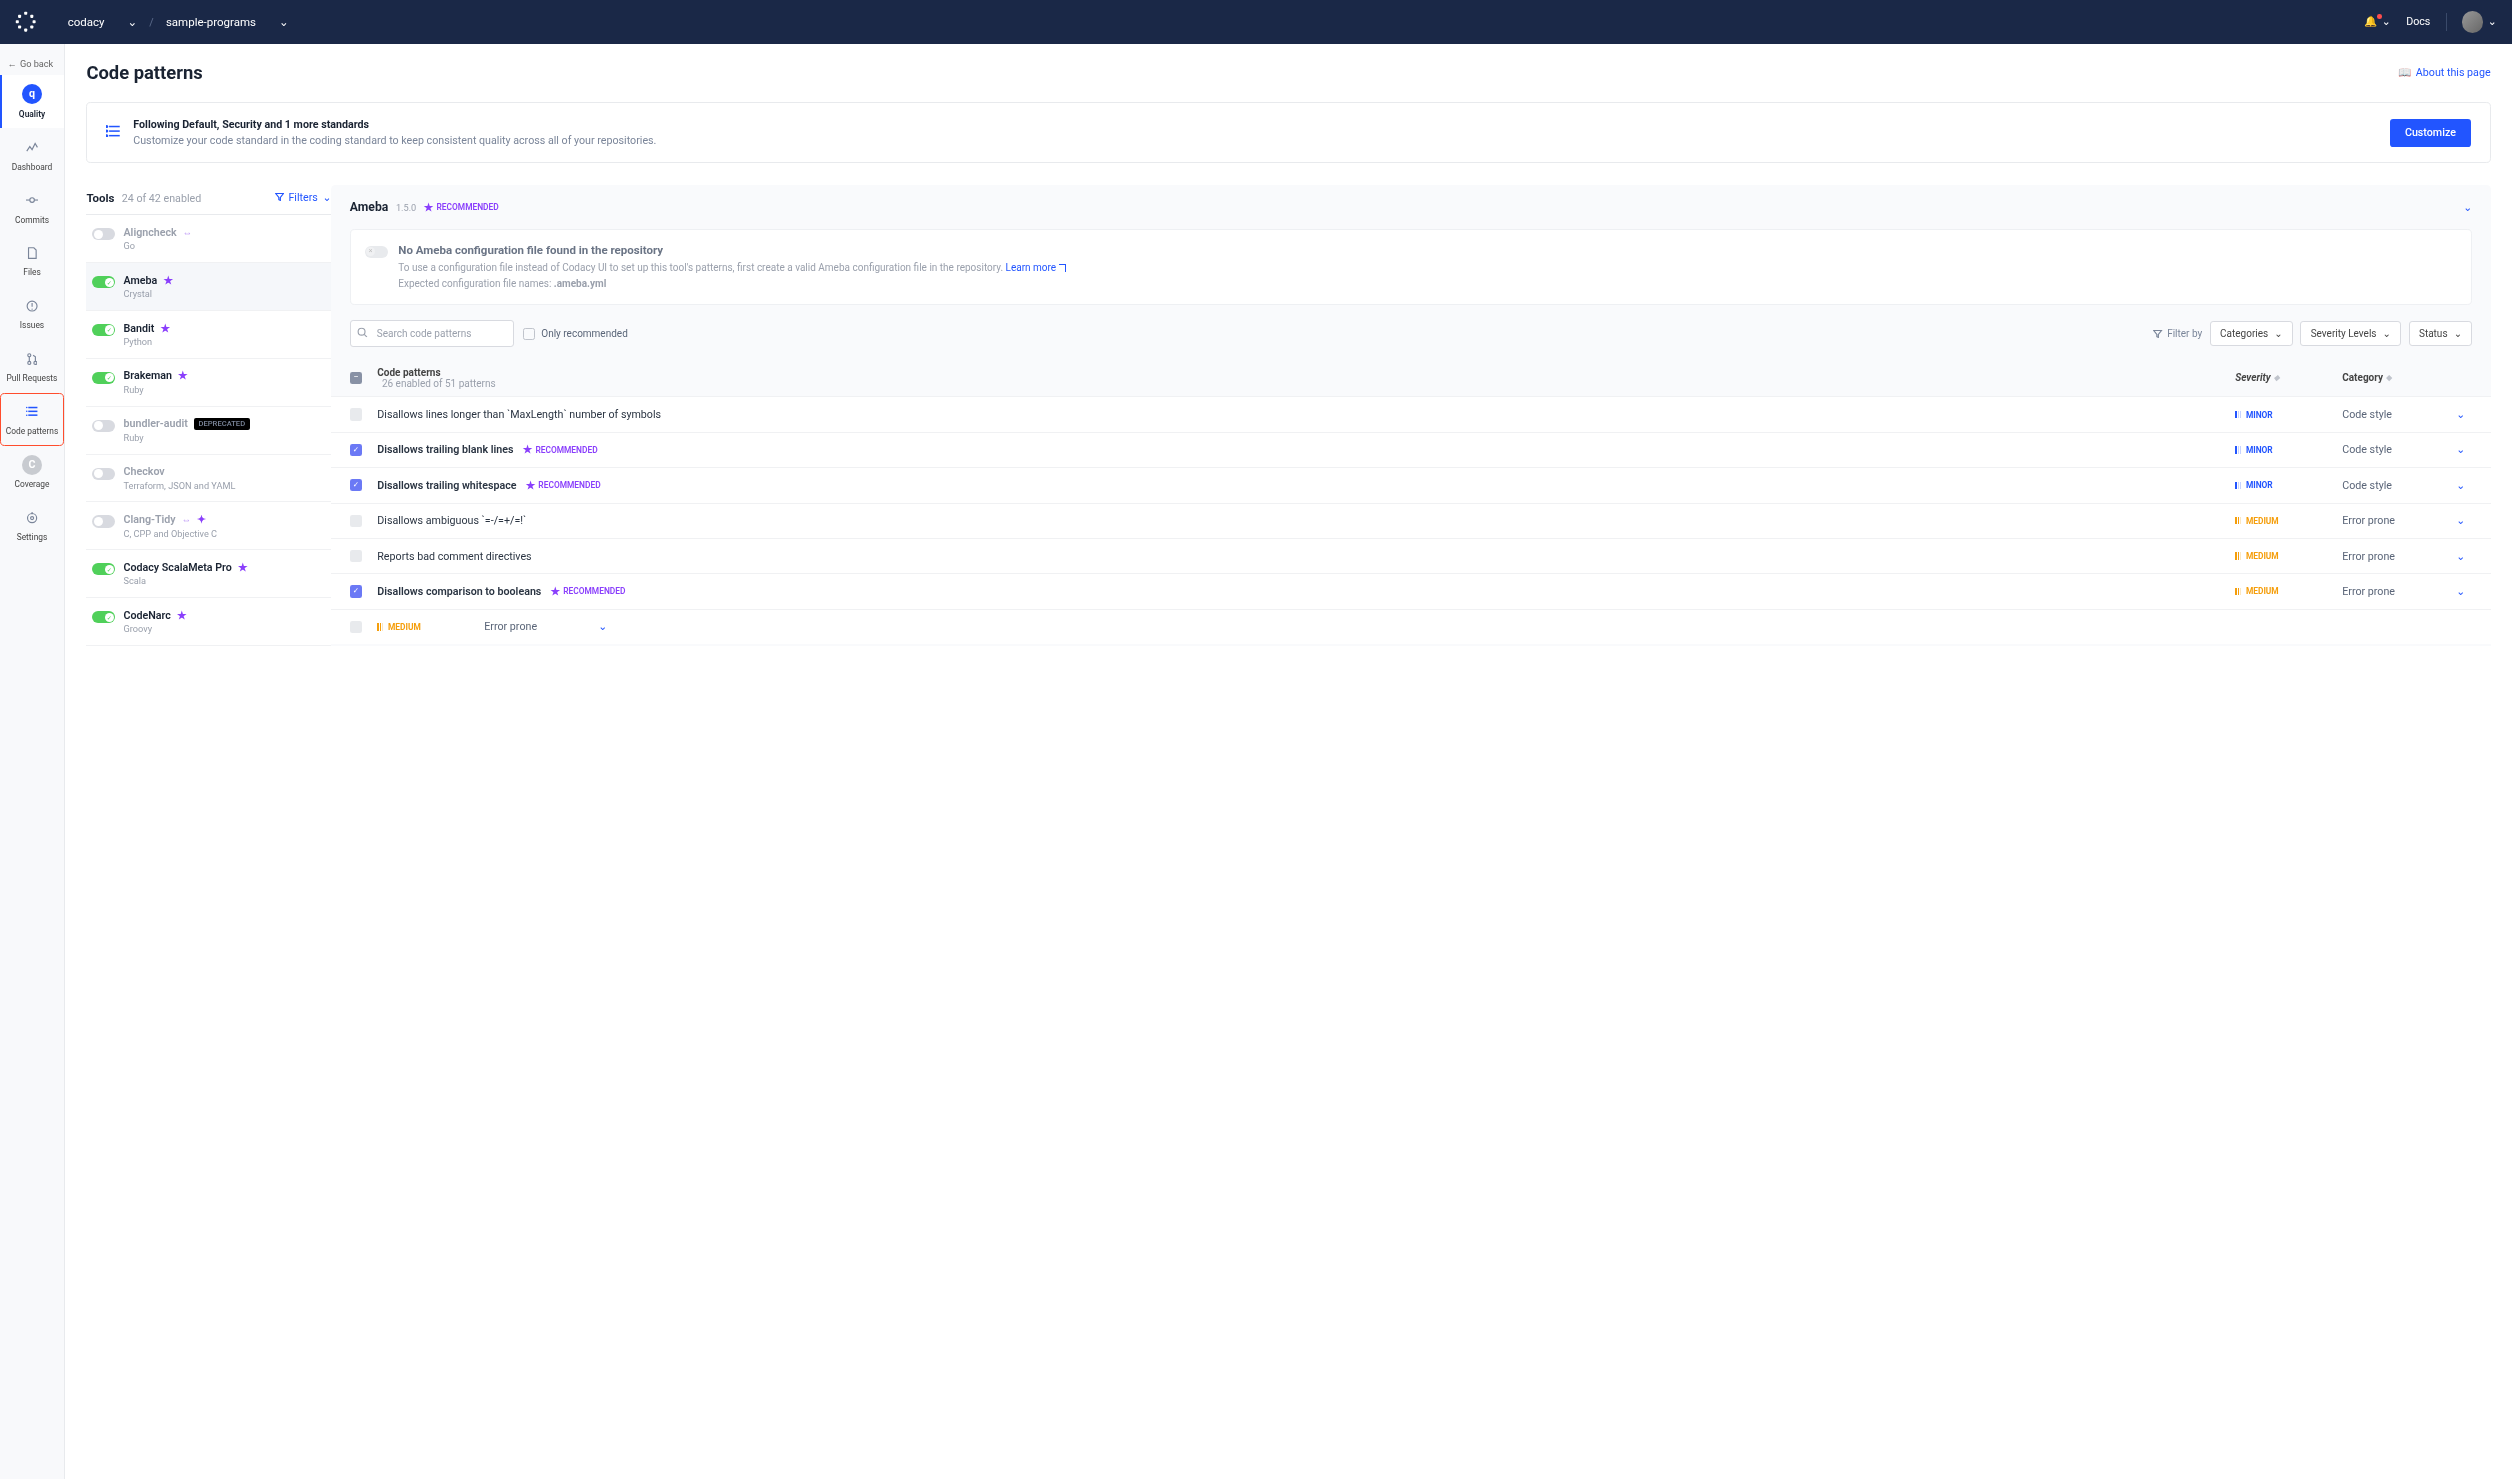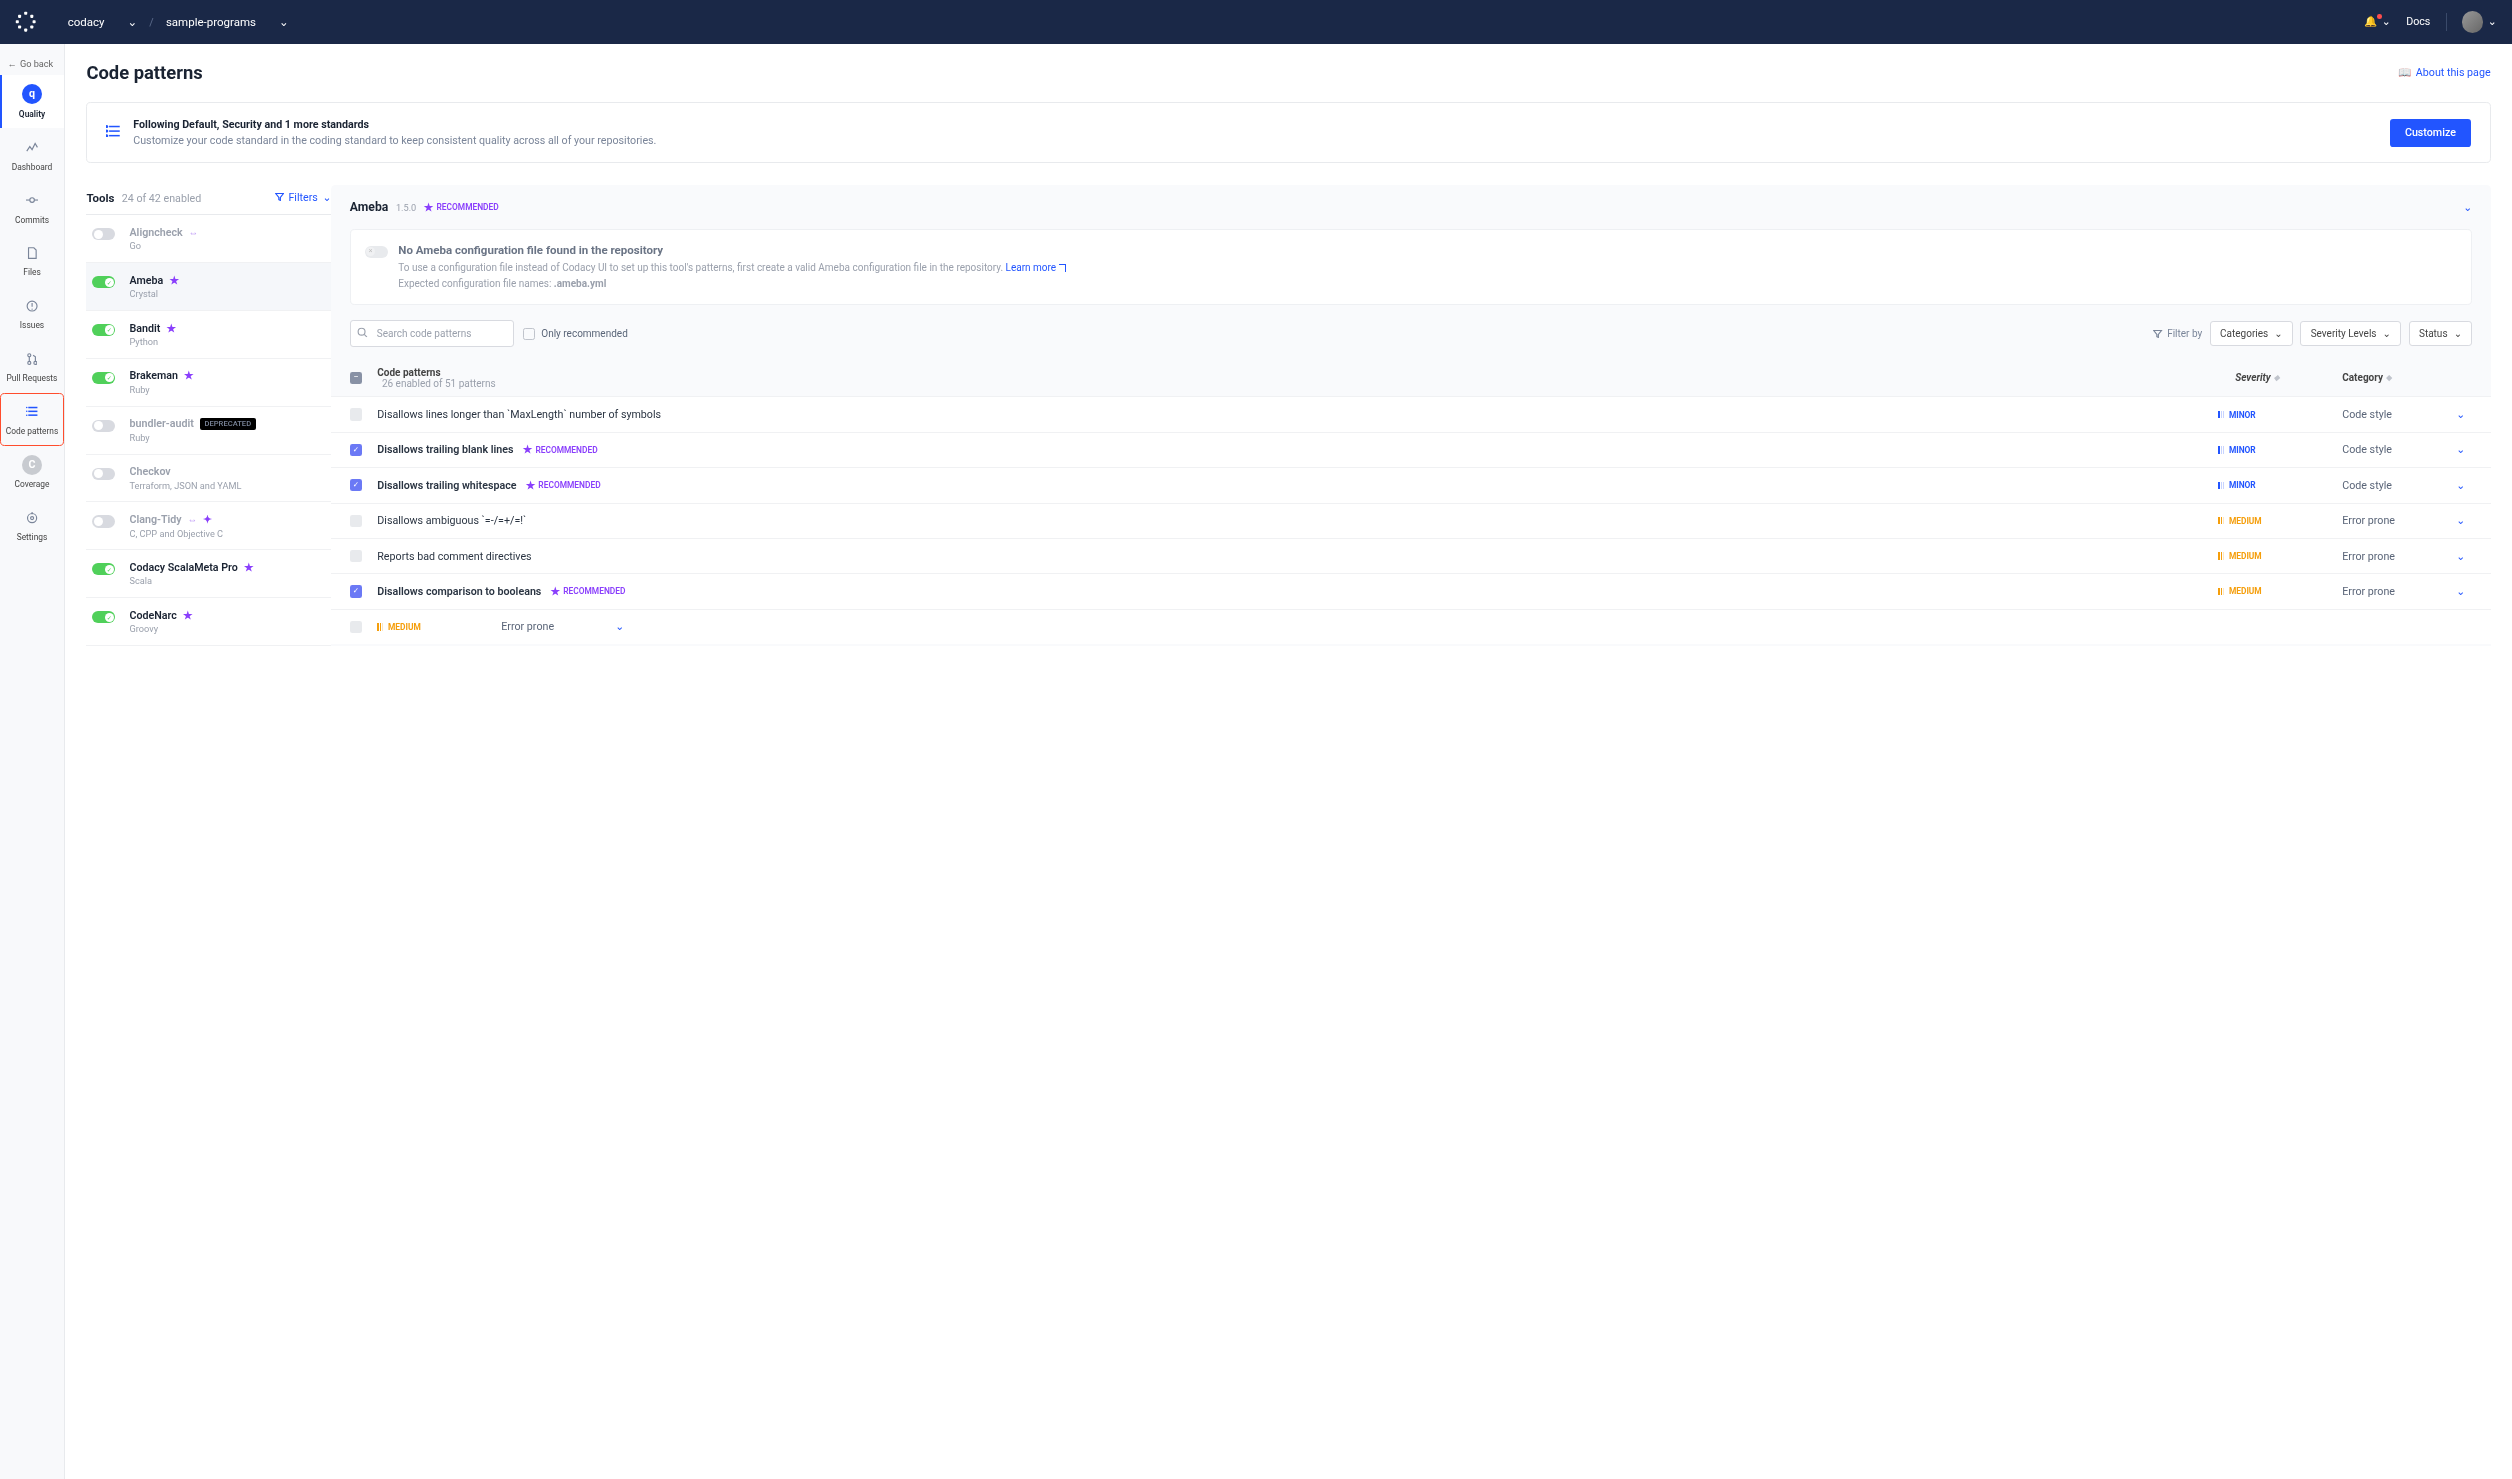--- a/index.html
+++ b/index.html
@@ -44,21 +44,21 @@
 .btn-primary { background: #2255ff; color: #fff; border: none; padding: 7.6px 15.3px; border-radius: 3.1px; font-size: 10.7px; font-weight: 500; cursor: pointer; }
 
 .content-row { display: flex; gap: 0; }
 .tools-panel { width: 245px; }
 .tools-header { display: flex; justify-content: space-between; align-items: center; padding: 6.1px 0 9.2px; }
 .tools-title { font-weight: 700; font-size: 11.5px; }
 .tools-count { color: #9aa0ac; margin-left: 4.6px; font-weight: 400; }
 .filters-btn { color: #2255ff; font-size: 10.7px; display: flex; align-items: center; gap: 4.6px; }
 
 .tool-list { border-top: 0.8px solid #e8eaed; }
-.tool-item { display: flex; align-items: flex-start; gap: 14px; padding: 10.7px 6.1px; border-bottom: 0.8px solid #f0f1f3; cursor: pointer; }
+.tool-item { display: flex; align-items: flex-start; gap: 8px; padding: 10.7px 6.1px; border-bottom: 0.8px solid #f0f1f3; cursor: pointer; }
 .tool-item.selected { background: #f5f7fa; }
 .toggle { width: 23px; height: 12.2px; border-radius: 7.6px; background: #d8dae0; position: relative; flex-shrink: 0; margin-top: 2.3px; }
 .toggle.on { background: #50d05a; }
 .toggle::after { content: ''; width: 9.2px; height: 9.2px; border-radius: 50%; background: #fff; position: absolute; top: 1.5px; left: 1.5px; }
 .toggle.on::after { left: auto; right: 1.5px; content: '✓'; font-size: 6.1px; color: #50d05a; text-align: center; line-height: 9.2px; }
 .tool-info { flex: 1; }
 .tool-name { font-weight: 600; font-size: 10.7px; display: flex; align-items: center; gap: 6.1px; }
 .tool-name.disabled { color: #9aa0ac; }
 .tool-lang { color: #9aa0ac; font-size: 9.2px; margin-top: 1.5px; }
 .star { color: #8a3ffc; font-size: 10.7px; }
@@ -101,21 +101,21 @@
 .th { font-weight: 700; color: #444; display:flex; align-items:center; gap:3.1px; }
 .sort-ic{color:#c0c4cc; font-size:7.6px;}
 .sub { color: #9aa0ac; font-weight: 400; margin-left: 4.6px; }
 
 .pattern-row { display: flex; align-items: center; padding: 10.7px 18.4px; background: #fff; border-top: 0.8px solid #f0f1f3; }
 .pchk { width: 12.2px; height: 12.2px; border-radius: 2.3px; }
 .pchk.off { background: #e8eaed; }
 .pchk.on { background: #6b79f5; color: #fff; font-size: 7.6px; text-align: center; line-height: 12.2px; }
 .pname { flex: 1; font-size: 10.7px; color: #2a3442; display: flex; align-items: center; gap: 9.2px; }
 .pname.bold { font-weight: 600; }
-.sev { width: 124px; font-size: 8.4px; font-weight: 700; display: flex; align-items: center; gap: 4.6px; }
+.sev { width: 107px; font-size: 8.4px; font-weight: 700; display: flex; align-items: center; gap: 4.6px; }
 .sev.minor { color: #2255ff; }
 .sev.medium { color: #f59e0b; }
 .sev-bar { display: inline-flex; gap: 0.8px; }
 .sev-bar span { width: 1.5px; height: 7.6px; background: currentColor; }
 .sev-bar span.dim { opacity: 0.25; }
 .cat { width: 107px; color: #5a6578; font-size: 10.7px; }
 .expand { width: 23px; color: #2255ff; text-align: center; }
 </style>
 </head>
 <body>

